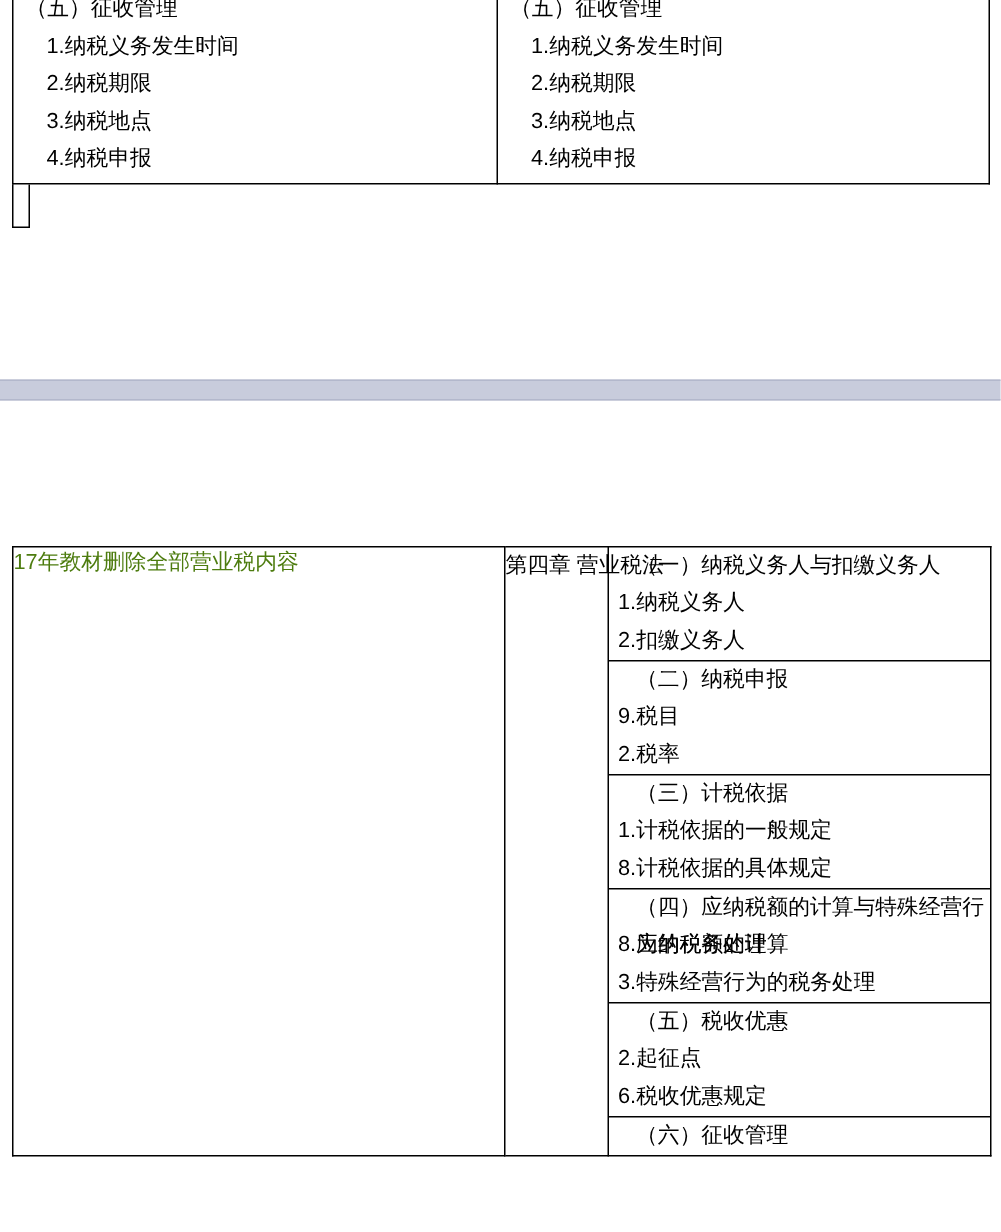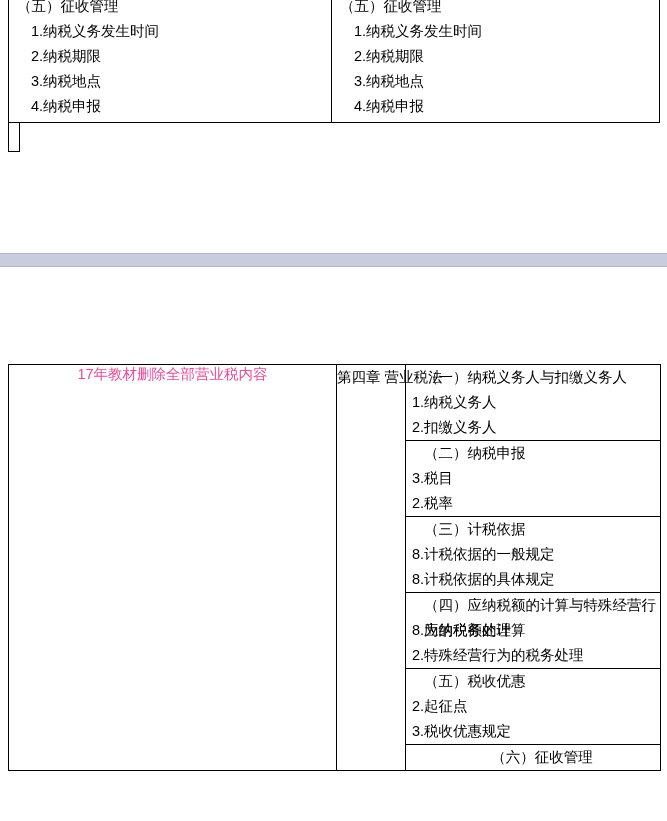--- a/index.html
+++ b/index.html
@@ -89,39 +89,38 @@
   .table-bottom td {
     border: 1px solid #000000;
     padding: 0;
     vertical-align: top;
   }
   .col-note { width: 327px; }
   .col-chap { width: 68px; }
   .col-content { width: 254px; }
 
   .note-cell {
-    text-align: center;
+    text-align: left;
     vertical-align: middle;
-    color: #ec4899;
+    color: #4d7c0f;
     font-size: 14.5px;
     white-space: nowrap;
   }
   .chap-cell {
     vertical-align: middle;
     text-align: left;
     padding-left: 6px;
     line-height: 25px;
     white-space: nowrap;
   }
   .content-group {
     border-bottom: 1px solid #000000;
   }
   .content-group:last-child {
     border-bottom: none;
-    text-align: center;
   }
   .content-group .line {
     padding-left: 6px;
   }
   .content-group .line.hdr {
     padding-left: 18px;
   }
   .content-group .line.wrap {
     white-space: normal;
   }
@@ -168,40 +167,40 @@
       <td class="col-content">
 
         <div class="content-group">
           <div class="line hdr">（一）纳税义务人与扣缴义务人</div>
           <div class="line">1.纳税义务人</div>
           <div class="line">2.扣缴义务人</div>
         </div>
 
         <div class="content-group">
           <div class="line hdr">（二）纳税申报</div>
-          <div class="line">3.税目</div>
+          <div class="line">9.税目</div>
           <div class="line">2.税率</div>
         </div>
 
         <div class="content-group">
           <div class="line hdr">（三）计税依据</div>
-          <div class="line">8.计税依据的一般规定</div>
+          <div class="line">1.计税依据的一般规定</div>
           <div class="line">8.计税依据的具体规定</div>
         </div>
 
         <div class="content-group">
           <div class="line hdr wrap">（四）应纳税额的计算与特殊经营行为的税务处理</div>
           <div class="line">8.应纳税额的计算</div>
-          <div class="line">2.特殊经营行为的税务处理</div>
+          <div class="line">3.特殊经营行为的税务处理</div>
         </div>
 
         <div class="content-group">
           <div class="line hdr">（五）税收优惠</div>
           <div class="line">2.起征点</div>
-          <div class="line">3.税收优惠规定</div>
+          <div class="line">6.税收优惠规定</div>
         </div>
 
         <div class="content-group">
           <div class="line hdr">（六）征收管理</div>
         </div>
 
       </td>
     </tr>
   </tbody>
     </table>

